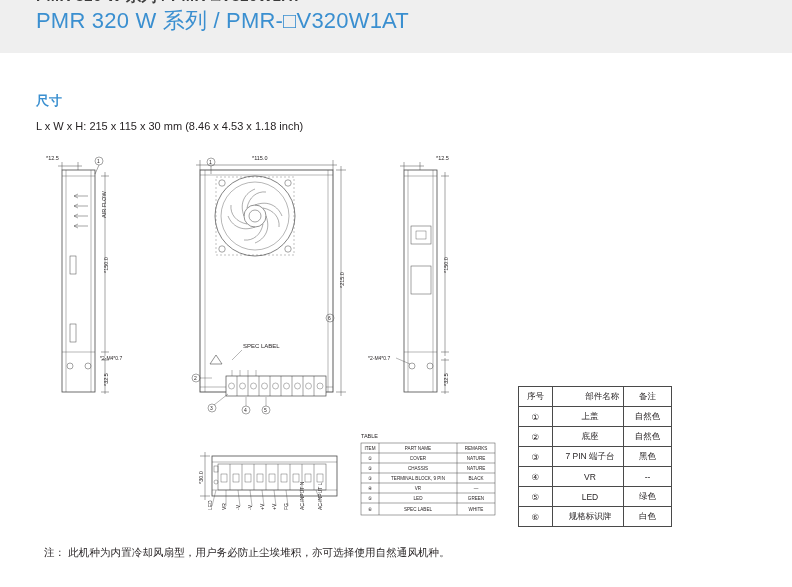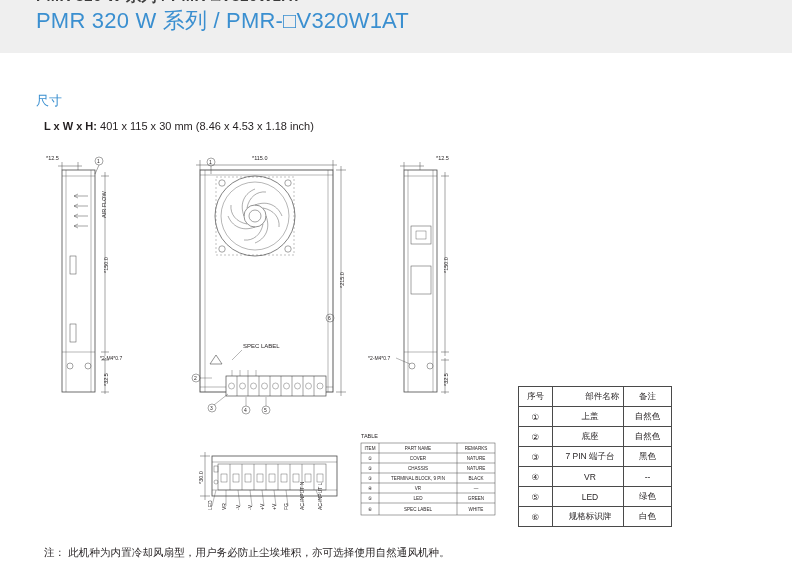--- a/index.html
+++ b/index.html
@@ -54,31 +54,31 @@
     letter-spacing: 0.2px;
     white-space: nowrap;
     font-weight: normal;
   }
   
   .section-heading {
     position: absolute;
     left: 36px;
     top: 92px;
     font-size: 13px;
-    font-weight: normal;
+    font-weight: bold;
     color: #3a8fd0;
   }
   .dim-line {
     position: absolute;
     left: 36px;
     top: 120px;
     font-size: 11px;
     color: #231f20;
   }
-  .dim-line b { font-weight: bold; margin-left: 8px; }
+  .dim-line b { font-weight: normal; }
   
   .footer-note {
     position: absolute;
     left: 44px;
     top: 546px;
     font-size: 10.5px;
     color: #231f20;
     letter-spacing: 0.1px;
   }
   
@@ -121,21 +121,21 @@
 <div class="page">
 
   <div class="header-band"></div>
   <div class="header-clip-top">
     <div class="ghost">PMR 320 W 系列 / PMR-□V320W1AT</div>
   </div>
   <div class="header-title">PMR 320 W 系列 / PMR-□V320W1AT</div>
 
   <div class="section-heading">尺寸</div>
   <div class="dim-line">
-    <b>L x W x H:</b><span> 401 x 115 x 30 mm (8.46 x 4.53 x 1.18 inch)</span>
+    <b>L x W x H:</b><span> 215 x 115 x 30 mm (8.46 x 4.53 x 1.18 inch)</span>
   </div>
 
   <div class="drawing">
     <svg width="792" height="400" viewBox="0 0 792 400" xmlns="http://www.w3.org/2000/svg">
       <g stroke="#4a4a4a" fill="none" stroke-width="0.7" font-family="Liberation Sans, sans-serif">
 
         <g stroke-width="0.5">
           <line x1="62" y1="24" x2="62" y2="32"></line>
           <line x1="78" y1="24" x2="78" y2="32"></line>
           <line x1="58" y1="28" x2="82" y2="28"></line>

